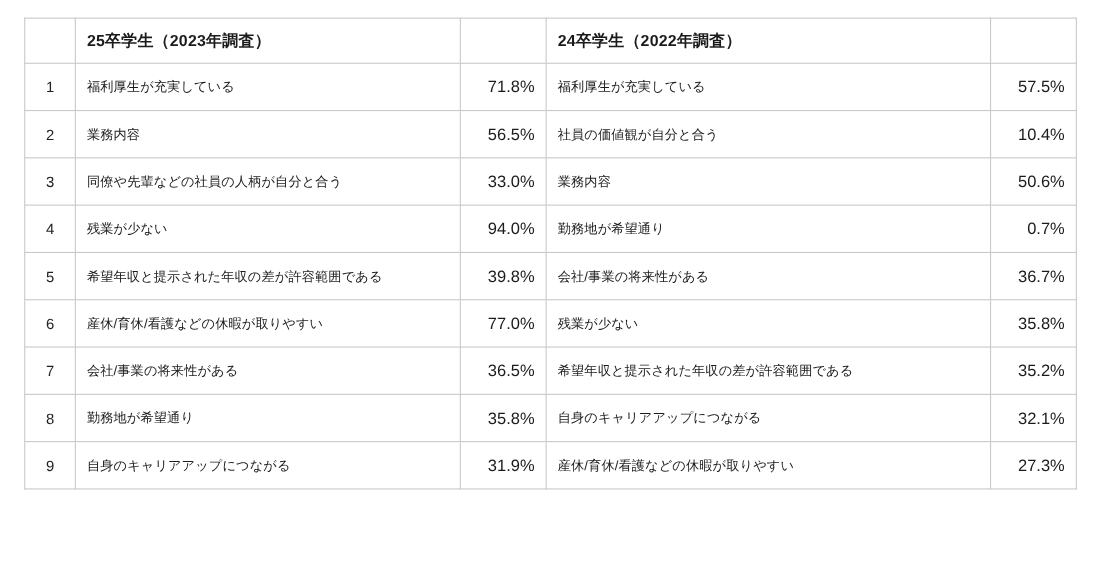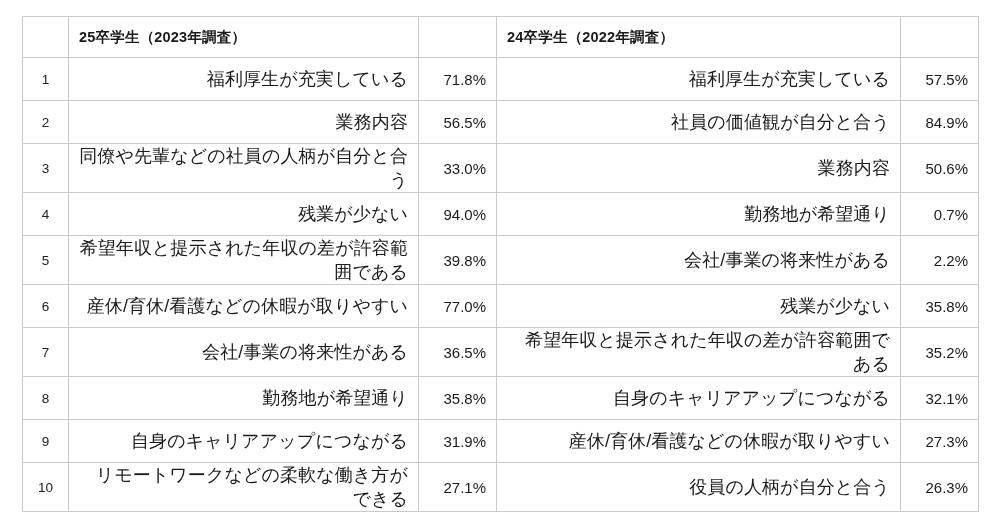--- a/index.html
+++ b/index.html
@@ -50,22 +50,22 @@
     letter-spacing: 0.2px;
   }
   th.blank, td.rank {
     text-align: center;
   }
   td.rank {
     font-size: 13.5px;
     color: #222;
   }
   td.item {
-    text-align: right;
-    font-size: 18px;
+    text-align: left;
+    font-size: 12px;
     letter-spacing: 0.1px;
   }
   td.pct {
     text-align: right;
     font-size: 15px;
     padding-right: 11px;
     white-space: nowrap;
   }
   
   table.ranking thead th:first-child { border-left: 1px solid #c9c9c9; }
@@ -97,42 +97,42 @@
         <td class="item">福利厚生が充実している</td>
         <td class="pct">71.8%</td>
         <td class="item">福利厚生が充実している</td>
         <td class="pct">57.5%</td>
       </tr>
       <tr>
         <td class="rank">2</td>
         <td class="item">業務内容</td>
         <td class="pct">56.5%</td>
         <td class="item">社員の価値観が自分と合う</td>
-        <td class="pct">84.9%</td>
+        <td class="pct">10.4%</td>
       </tr>
       <tr>
         <td class="rank">3</td>
         <td class="item">同僚や先輩などの社員の人柄が自分と合う</td>
         <td class="pct">33.0%</td>
         <td class="item">業務内容</td>
         <td class="pct">50.6%</td>
       </tr>
       <tr>
         <td class="rank">4</td>
         <td class="item">残業が少ない</td>
         <td class="pct">94.0%</td>
         <td class="item">勤務地が希望通り</td>
         <td class="pct">0.7%</td>
       </tr>
       <tr>
         <td class="rank">5</td>
         <td class="item">希望年収と提示された年収の差が許容範囲である</td>
         <td class="pct">39.8%</td>
         <td class="item">会社/事業の将来性がある</td>
-        <td class="pct">2.2%</td>
+        <td class="pct">36.7%</td>
       </tr>
       <tr>
         <td class="rank">6</td>
         <td class="item">産休/育休/看護などの休暇が取りやすい</td>
         <td class="pct">77.0%</td>
         <td class="item">残業が少ない</td>
         <td class="pct">35.8%</td>
       </tr>
       <tr>
         <td class="rank">7</td>
@@ -148,22 +148,15 @@
         <td class="item">自身のキャリアアップにつながる</td>
         <td class="pct">32.1%</td>
       </tr>
       <tr>
         <td class="rank">9</td>
         <td class="item">自身のキャリアアップにつながる</td>
         <td class="pct">31.9%</td>
         <td class="item">産休/育休/看護などの休暇が取りやすい</td>
         <td class="pct">27.3%</td>
       </tr>
-      <tr>
-        <td class="rank">10</td>
-        <td class="item">リモートワークなどの柔軟な働き方ができる</td>
-        <td class="pct">27.1%</td>
-        <td class="item">役員の人柄が自分と合う</td>
-        <td class="pct">26.3%</td>
-      </tr>
     </tbody>
   </table>
 </div>
 
 </body></html>

